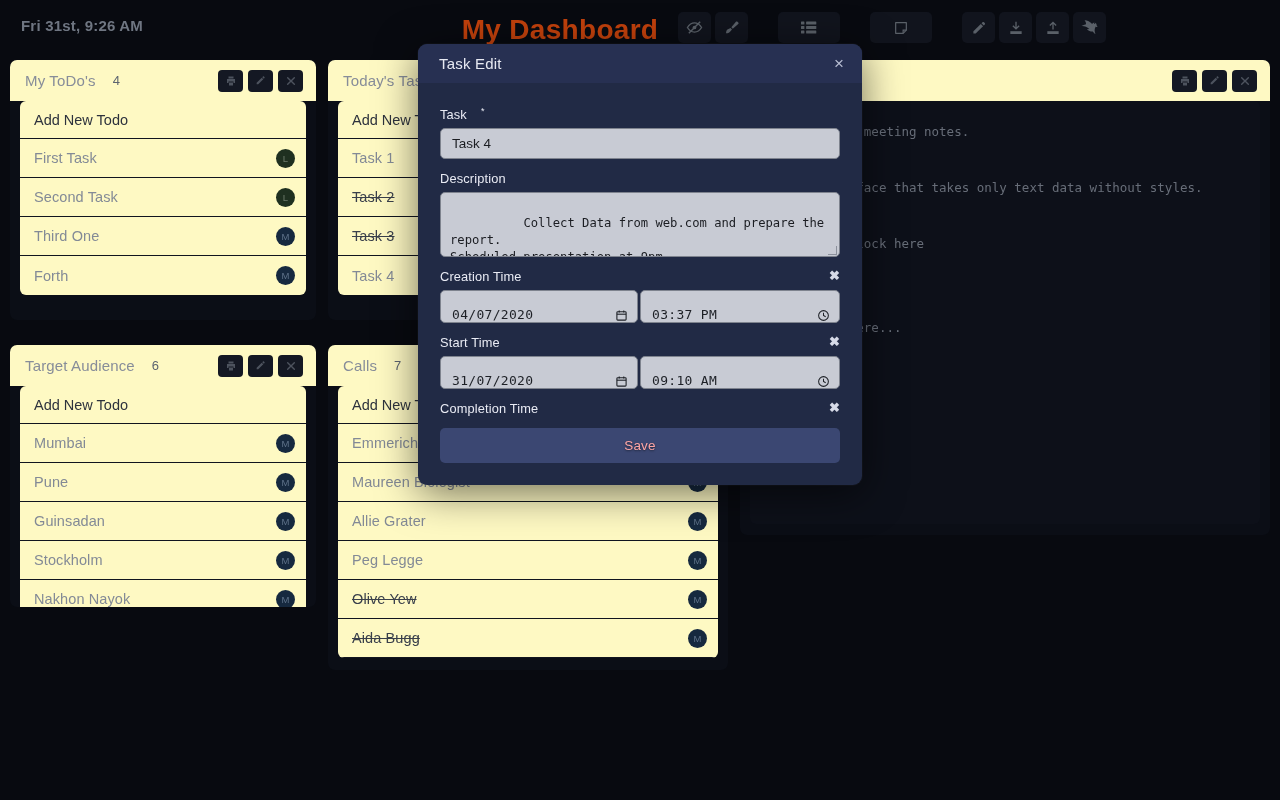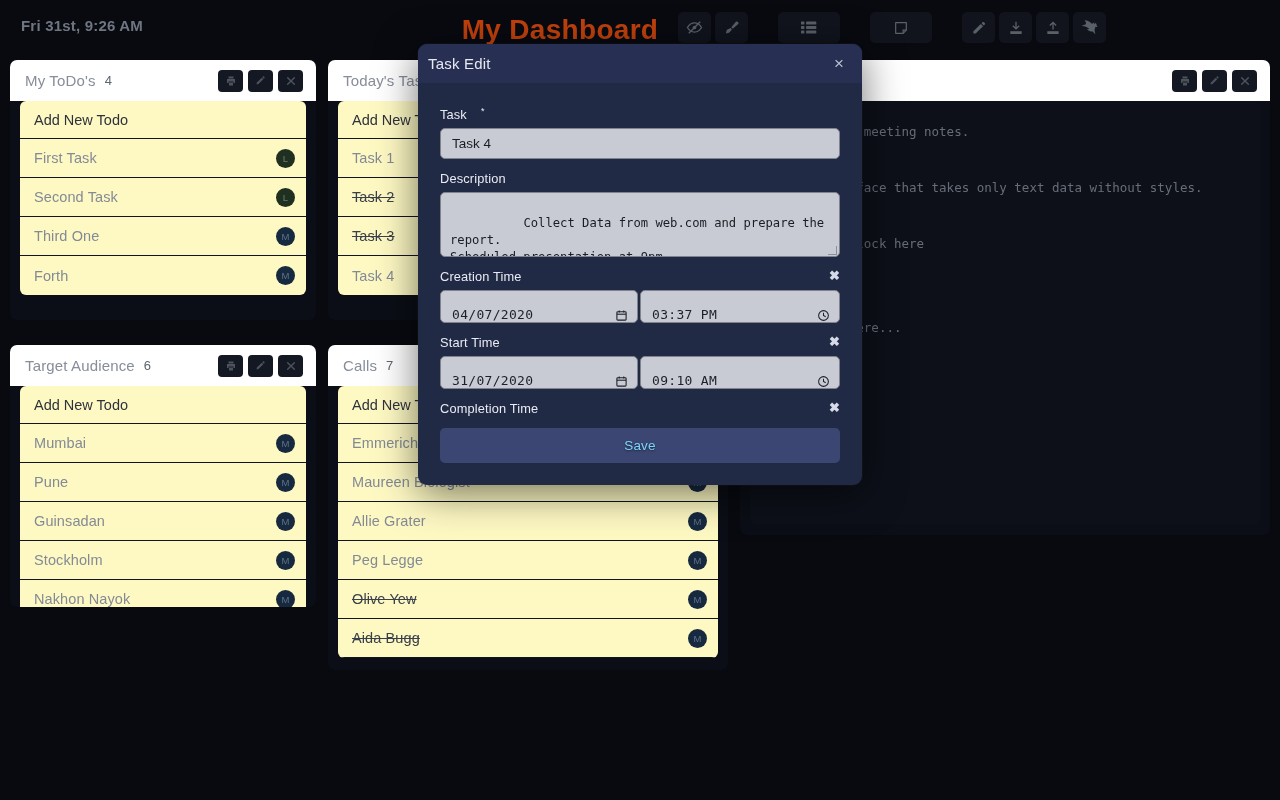--- a/index.html
+++ b/index.html
@@ -77,21 +77,22 @@
     position: absolute;
     background: #0b0e16;
     border-radius: 7px;
     overflow: hidden;
   }
   .panel-head {
     height: 41px;
     display: flex;
     align-items: center;
     padding: 0 13px 0 15px;
-    background: #ffffff;
+    background: #fef9c3;
+    gap: 8px;
   }
   .panel-title {
     font-size: 15px;
     color: #878d99;
     letter-spacing: .15px;
   }
   .panel-count {
     font-size: 13px;
     color: #5c6470;
     margin-left: 9px;
@@ -179,21 +180,21 @@
     border-radius: 9px;
     background: #212a45;
     box-shadow: 0 8px 40px rgba(0,0,0,.55), 0 0 0 1px rgba(255,255,255,.03);
     overflow: hidden;
   }
   .modal-head {
     height: 39px;
     background: #273052;
     display: flex;
     align-items: center;
-    padding: 0 14px 0 10px;
+    padding: 0 14px 0 21px;
   }
   .modal-title {
     font-size: 15px;
     color: #e7e9f2;
     letter-spacing: .2px;
   }
   .modal-close {
     margin-left: auto;
     font-size: 17px;
     color: #b7bdd2;
@@ -283,21 +284,21 @@
   .save-btn {
     margin-top: 10px;
     height: 35px;
     width: 100%;
     border-radius: 5px;
     background: #3b4772;
     display: flex;
     align-items: center;
     justify-content: center;
     font-size: 13.5px;
-    color: #7dd3fc;
+    color: #fca5a5;
     letter-spacing: .2px;
     border: none;
     font-family: "Liberation Sans", sans-serif;
     text-shadow: 0 1px 2px rgba(0,0,0,.5);
   }
 </style>
 </head>
 <body>
 
 <div id="app">

